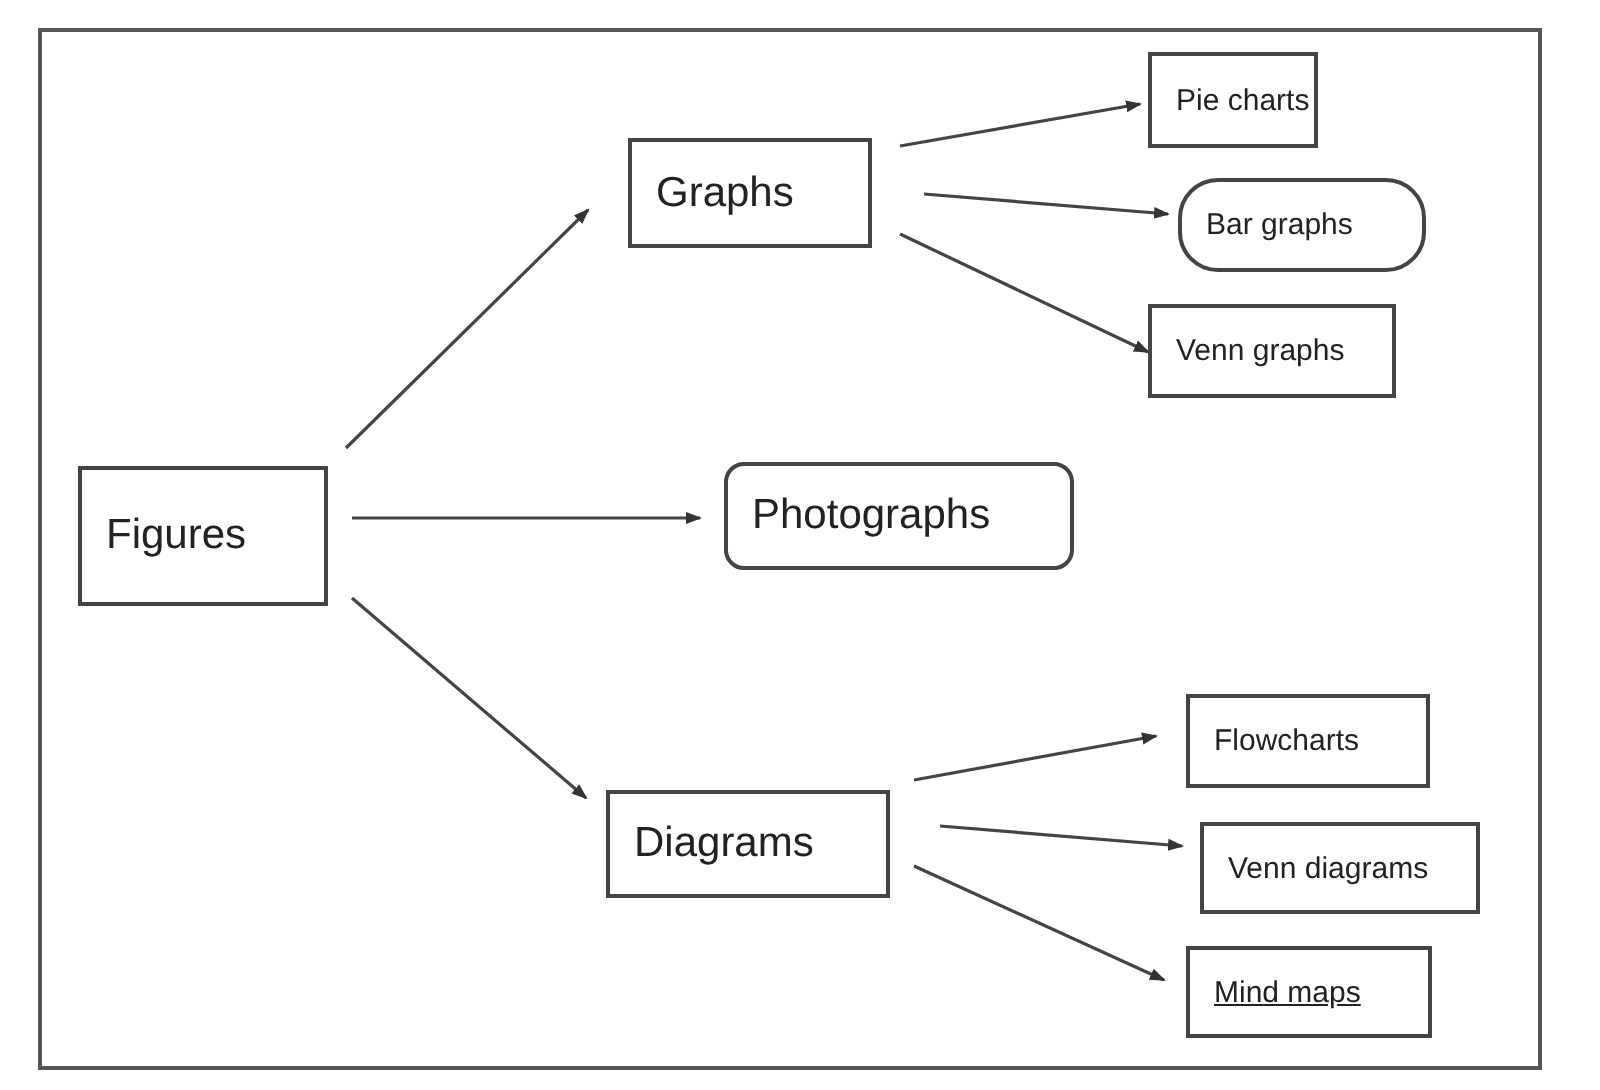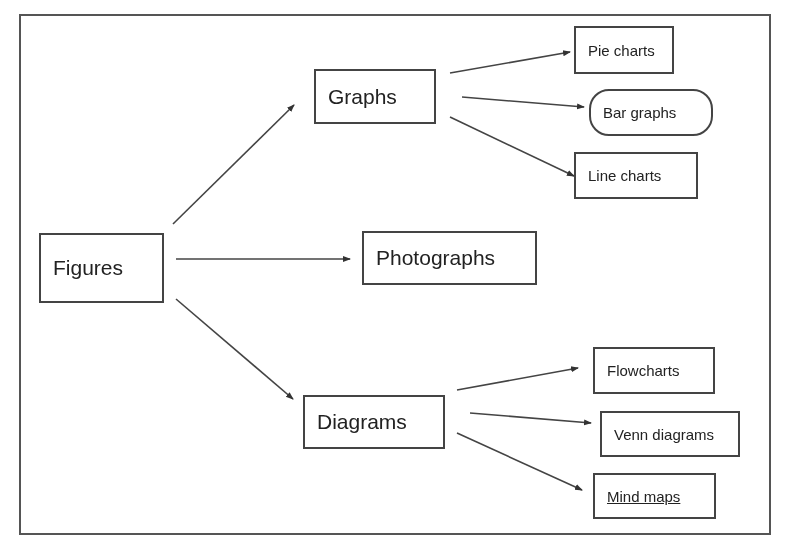--- a/index.html
+++ b/index.html
@@ -34,35 +34,35 @@
   <line x1="470" y1="413" x2="591" y2="423" stroke="#444" stroke-width="1.6" marker-end="url(#ah)"></line>
   <line x1="457" y1="433" x2="582" y2="490" stroke="#444" stroke-width="1.6" marker-end="url(#ah)"></line>
 </svg>
 
 <div class="node lg" style="left:39px;top:233px;width:125px;height:70px;">
   <span>Figures</span>
 </div>
 <div class="node lg" style="left:314px;top:69px;width:122px;height:55px;">
   <span>Graphs</span>
 </div>
-<div class="node lg" style="left:362px;top:231px;width:175px;height:54px;">
+<div class="node lg" style="left:362px;top:231px;width:175px;height:54px;border-radius:10px;">
   <span>Photographs</span>
 </div>
 <div class="node lg" style="left:303px;top:395px;width:142px;height:54px;">
   <span>Diagrams</span>
 </div>
 
-<div class="node sm" style="left:574px;top:26px;width:100px;height:48px;">
+<div class="node sm" style="left:574px;top:26px;width:85px;height:48px;">
   <span>Pie charts</span>
 </div>
 <div class="node sm" style="left:589px;top:89px;width:124px;height:47px;border-radius:20px;">
   <span>Bar graphs</span>
 </div>
 <div class="node sm" style="left:574px;top:152px;width:124px;height:47px;">
-  <span>Line charts</span>
+  <span>Venn graphs</span>
 </div>
 <div class="node sm" style="left:593px;top:347px;width:122px;height:47px;">
   <span>Flowcharts</span>
 </div>
 <div class="node sm" style="left:600px;top:411px;width:140px;height:46px;">
   <span>Venn diagrams</span>
 </div>
 <div class="node sm" style="left:593px;top:473px;width:123px;height:46px;text-decoration:underline;">
   <span>Mind maps</span>
 </div>

